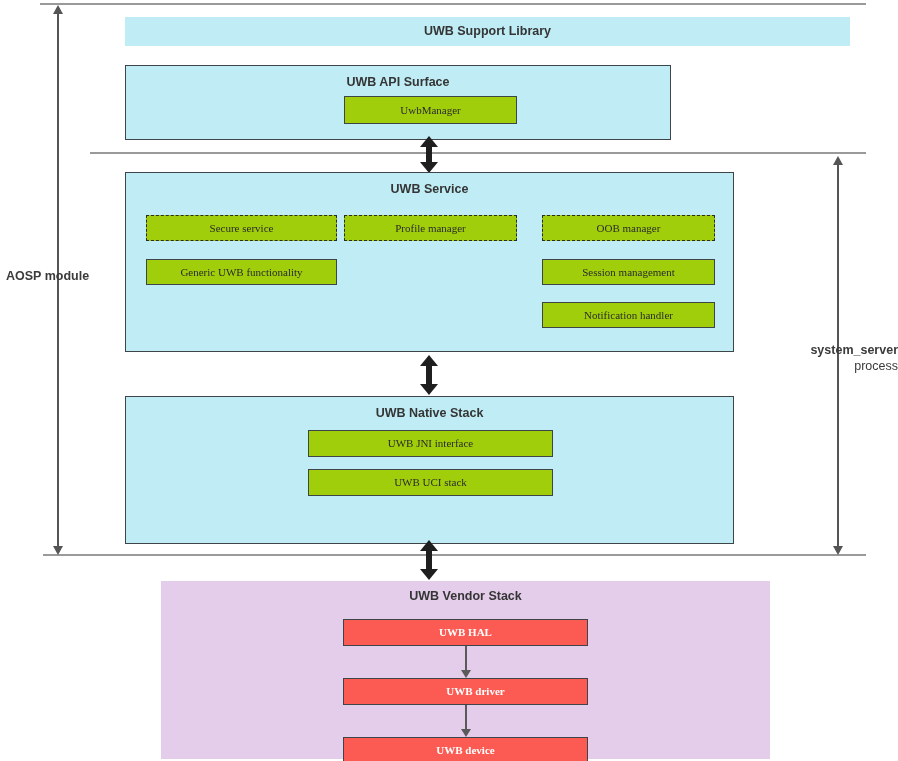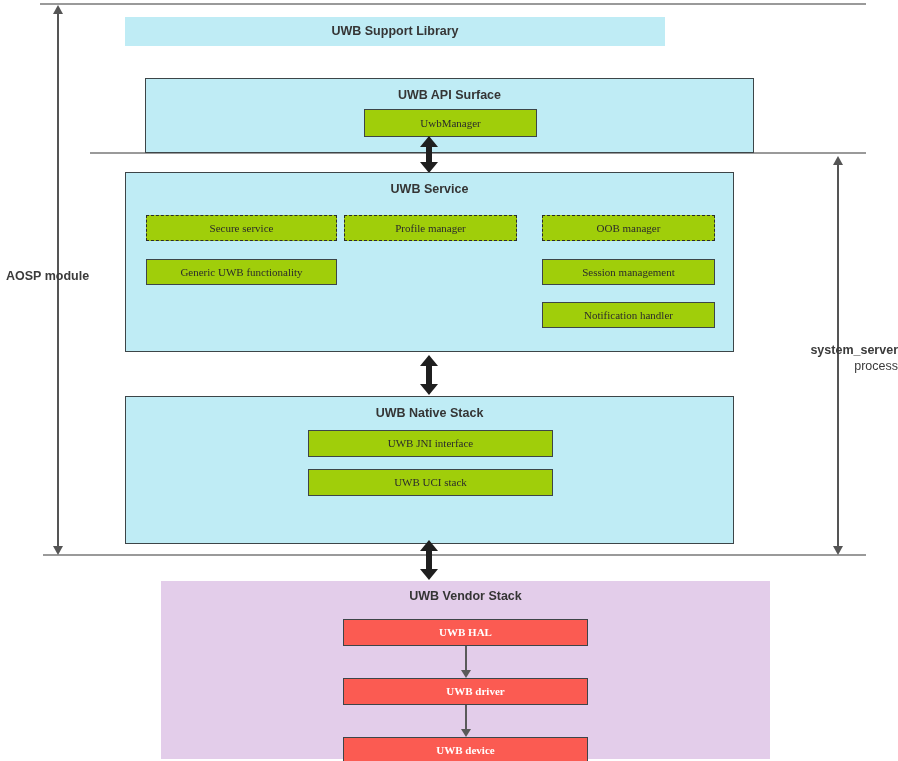--- a/index.html
+++ b/index.html
@@ -162,25 +162,25 @@
   </div>
 
   <div class="arrow-up" style="left:833px; top:156px;"></div>
   <div class="vline" style="left:837px; top:163px; height:384px;"></div>
   <div class="arrow-down" style="left:833px; top:546px;"></div>
   <div class="side-label label-right" style="left:775px; top:343px; width:123px;">
     <span class="strong">system_server</span>
     <span class="normal">process</span>
   </div>
 
-  <div class="container-box cyan" style="left:125px; top:17px; width:540px; height:29px;text-decoration:underline;">
+  <div class="container-box cyan" style="left:125px; top:17px; width:725px; height:29px;text-decoration:underline;">
     <div class="box-title" style="top:7px;">UWB Support Library</div>
   </div>
 
-  <div class="container-box cyan-bord" style="left:125px; top:78px; width:609px; height:75px;margin-left:20px;">
+  <div class="container-box cyan-bord" style="left:125px; top:65px; width:546px; height:75px;">
     <div class="box-title" style="top:9px;">UWB API Surface</div>
     <div class="chip chip-green" style="left:218px; top:30px; width:173px; height:28px;">UwbManager</div>
   </div>
 
   <div class="dbl-arrow" style="left:420px; top:136px; height:37px;">
     <div class="head-up"></div>
     <div class="shaft"></div>
     <div class="head-down"></div>
   </div>
 

